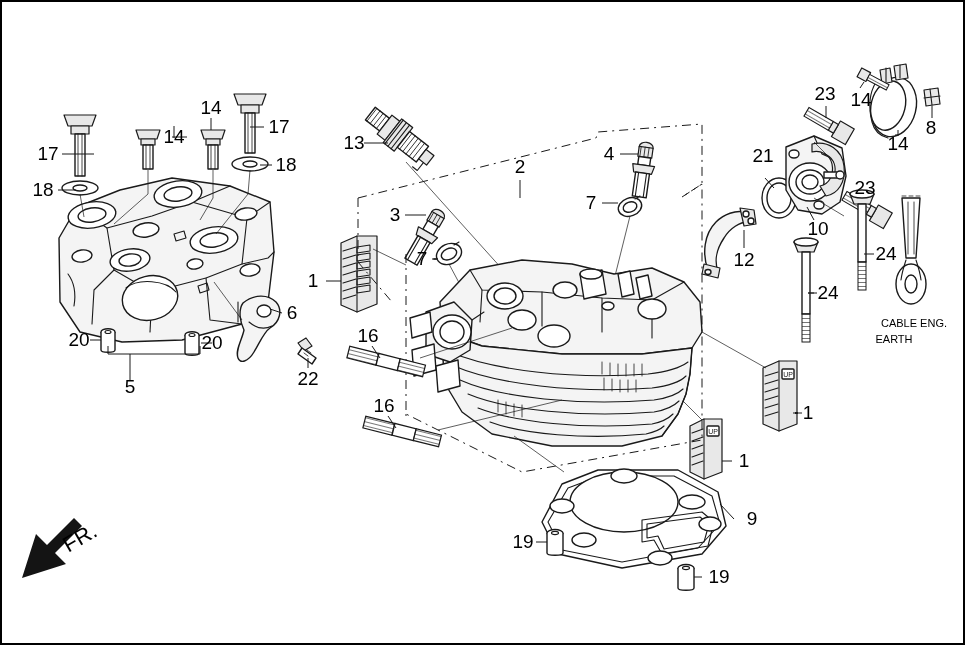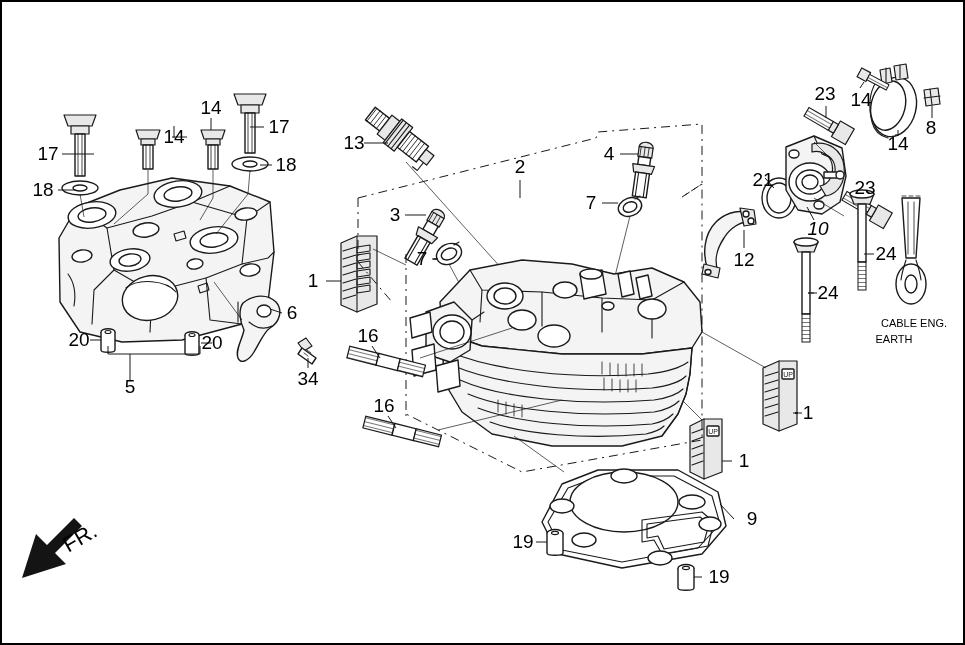--- a/index.html
+++ b/index.html
@@ -493,39 +493,39 @@
   <div class="lbl lbl-num" style="left:311px;top:279px;">1</div>
   <div class="lbl lbl-num" style="left:518px;top:165px;">2</div>
   <div class="lbl lbl-num" style="left:393px;top:213px;">3</div>
   <div class="lbl lbl-num" style="left:607px;top:152px;">4</div>
   <div class="lbl lbl-num" style="left:128px;top:385px;">5</div>
   <div class="lbl lbl-num" style="left:290px;top:311px;">6</div>
   <div class="lbl lbl-num" style="left:420px;top:257px;">7</div>
   <div class="lbl lbl-num" style="left:589px;top:201px;">7</div>
   <div class="lbl lbl-num" style="left:929px;top:126px;">8</div>
   <div class="lbl lbl-num" style="left:750px;top:517px;">9</div>
-  <div class="lbl lbl-num" style="left:816px;top:227px;font-style:italic;">10</div>
+  <div class="lbl lbl-num" style="left:816px;top:227px;">10</div>
   <div class="lbl lbl-num" style="left:896px;top:142px;">14</div>
   <div class="lbl lbl-num" style="left:742px;top:258px;text-align:right;">12</div>
   <div class="lbl lbl-num" style="left:352px;top:141px;">13</div>
   <div class="lbl lbl-num" style="left:172px;top:135px;">14</div>
   <div class="lbl lbl-num" style="left:209px;top:106px;">14</div>
   <div class="lbl lbl-num" style="left:859px;top:98px;">14</div>
   <div class="lbl lbl-num" style="left:366px;top:334px;">16</div>
   <div class="lbl lbl-num" style="left:382px;top:404px;">16</div>
   <div class="lbl lbl-num" style="left:46px;top:152px;">17</div>
   <div class="lbl lbl-num" style="left:277px;top:125px;">17</div>
   <div class="lbl lbl-num" style="left:41px;top:188px;">18</div>
   <div class="lbl lbl-num" style="left:284px;top:163px;">18</div>
   <div class="lbl lbl-num" style="left:521px;top:540px;">19</div>
   <div class="lbl lbl-num" style="left:717px;top:575px;">19</div>
   <div class="lbl lbl-num" style="left:77px;top:338px;">20</div>
   <div class="lbl lbl-num" style="left:210px;top:341px;">20</div>
-  <div class="lbl lbl-num" style="left:761px;top:178px;">21</div>
-  <div class="lbl lbl-num" style="left:306px;top:377px;">34</div>
+  <div class="lbl lbl-num" style="left:761px;top:154px;">21</div>
+  <div class="lbl lbl-num" style="left:306px;top:377px;">22</div>
   <div class="lbl lbl-num" style="left:823px;top:92px;">23</div>
   <div class="lbl lbl-num" style="left:863px;top:186px;">23</div>
   <div class="lbl lbl-num" style="left:826px;top:291px;">24</div>
   <div class="lbl lbl-num" style="left:884px;top:252px;">24</div>
   <div class="lbl lbl-num" style="left:806px;top:411px;">1</div>
   <div class="lbl lbl-num" style="left:742px;top:459px;">1</div>
 
   <div class="lbl lbl-fr" style="left:78px;top:536px;">FR.</div>
   <div class="lbl lbl-note" style="left:912px;top:321px;">CABLE ENG.</div>
   <div class="lbl lbl-note" style="left:892px;top:337px;">EARTH</div>

